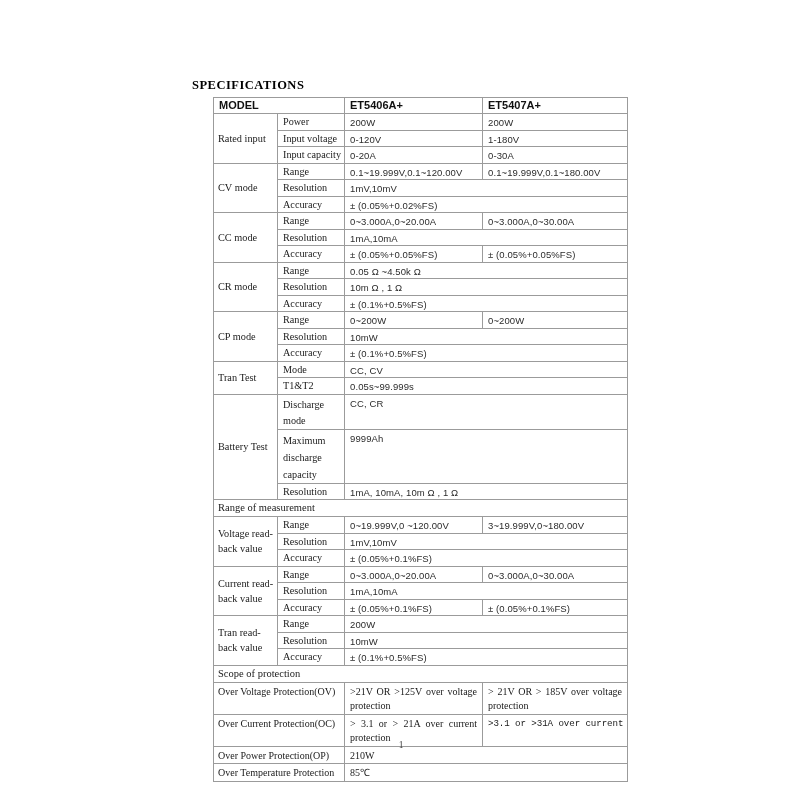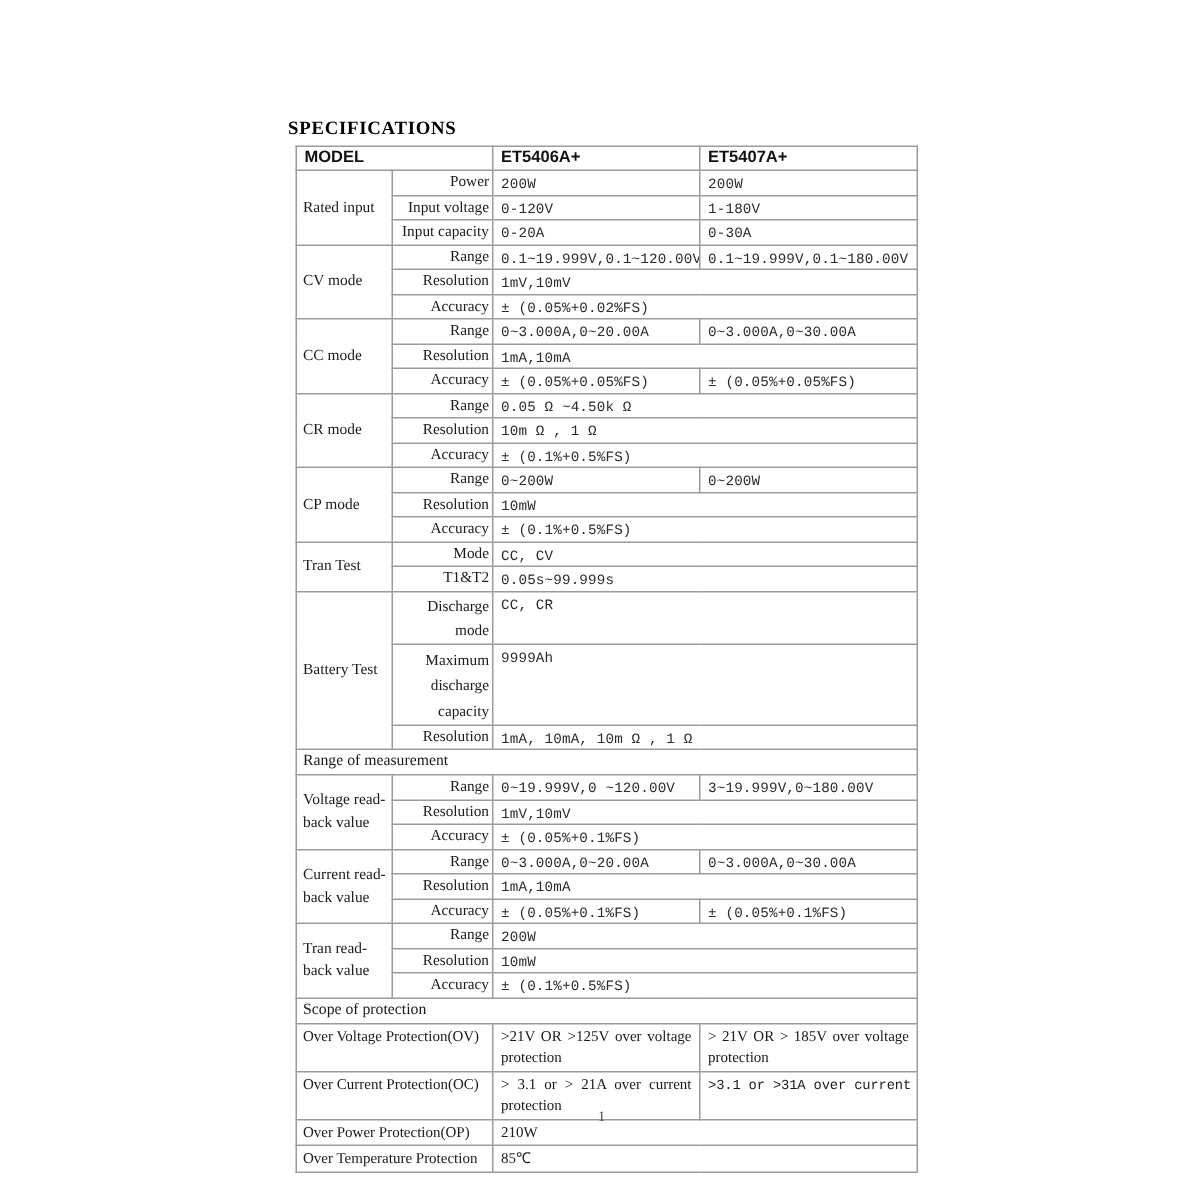--- a/index.html
+++ b/index.html
@@ -6,21 +6,21 @@
   body{
     width:800px;height:800px;background:#ffffff;position:relative;overflow:hidden;
     font-family:"Liberation Serif", serif;
   }
   .doc-title{
     position:absolute;left:192px;top:78px;
     font-family:"Liberation Serif", serif;font-weight:bold;font-size:12.5px;
     letter-spacing:0.5px;color:#000;
   }
   table.spec{
-    position:absolute;left:197px;top:97px;width:414px;
+    position:absolute;left:213px;top:97px;width:414px;
     border-collapse:collapse;table-layout:fixed;
   }
   table.spec td, table.spec th{
     border:1px solid #9b9b9b;overflow:hidden;box-sizing:border-box;
   }
   table.spec th{
     font-family:"Liberation Sans", sans-serif;font-size:11px;font-weight:700;
     color:#111;text-align:left;padding:0 2px 1px 5px;vertical-align:middle;
   }
   tr.hdr{height:16px;}
@@ -28,26 +28,26 @@
   tr.r16{height:16px;}
   tr.rl2{height:30px;}
   tr.rl3{height:45px;}
   tr.sec{height:17px;}
   td.group{
     font-size:10.3px;color:#1a1a1a;vertical-align:middle;
     line-height:15px;padding:0 2px 0 4px;
   }
   td.label{
     font-size:10.2px;color:#1a1a1a;vertical-align:top;
-    line-height:14.5px;padding:1px 2px 0 5px;text-align:right;
+    line-height:14.5px;padding:1px 2px 0 5px;
   }
   tr.rl2 td.label{line-height:16px;padding-top:2px;}
   tr.rl3 td.label{line-height:17px;padding-top:2px;}
   td.val{
-    font-family:Liberation Mono, monospace;font-size:9.5px;color:#2b2b2b;
+    font-family:Liberation Sans, sans-serif;font-size:9.5px;color:#2b2b2b;
     vertical-align:top;padding:3px 2px 0 5px;letter-spacing:0.1px;
   }
   td.section{
     font-size:10.5px;color:#1a1a1a;vertical-align:middle;padding:0 2px 1px 4px;margin-left:33px;
   }
   td.plabel{
     font-size:10px;color:#1a1a1a;white-space:nowrap;vertical-align:top;
     padding:3px 1px 0 4px;
   }
   td.pval{

